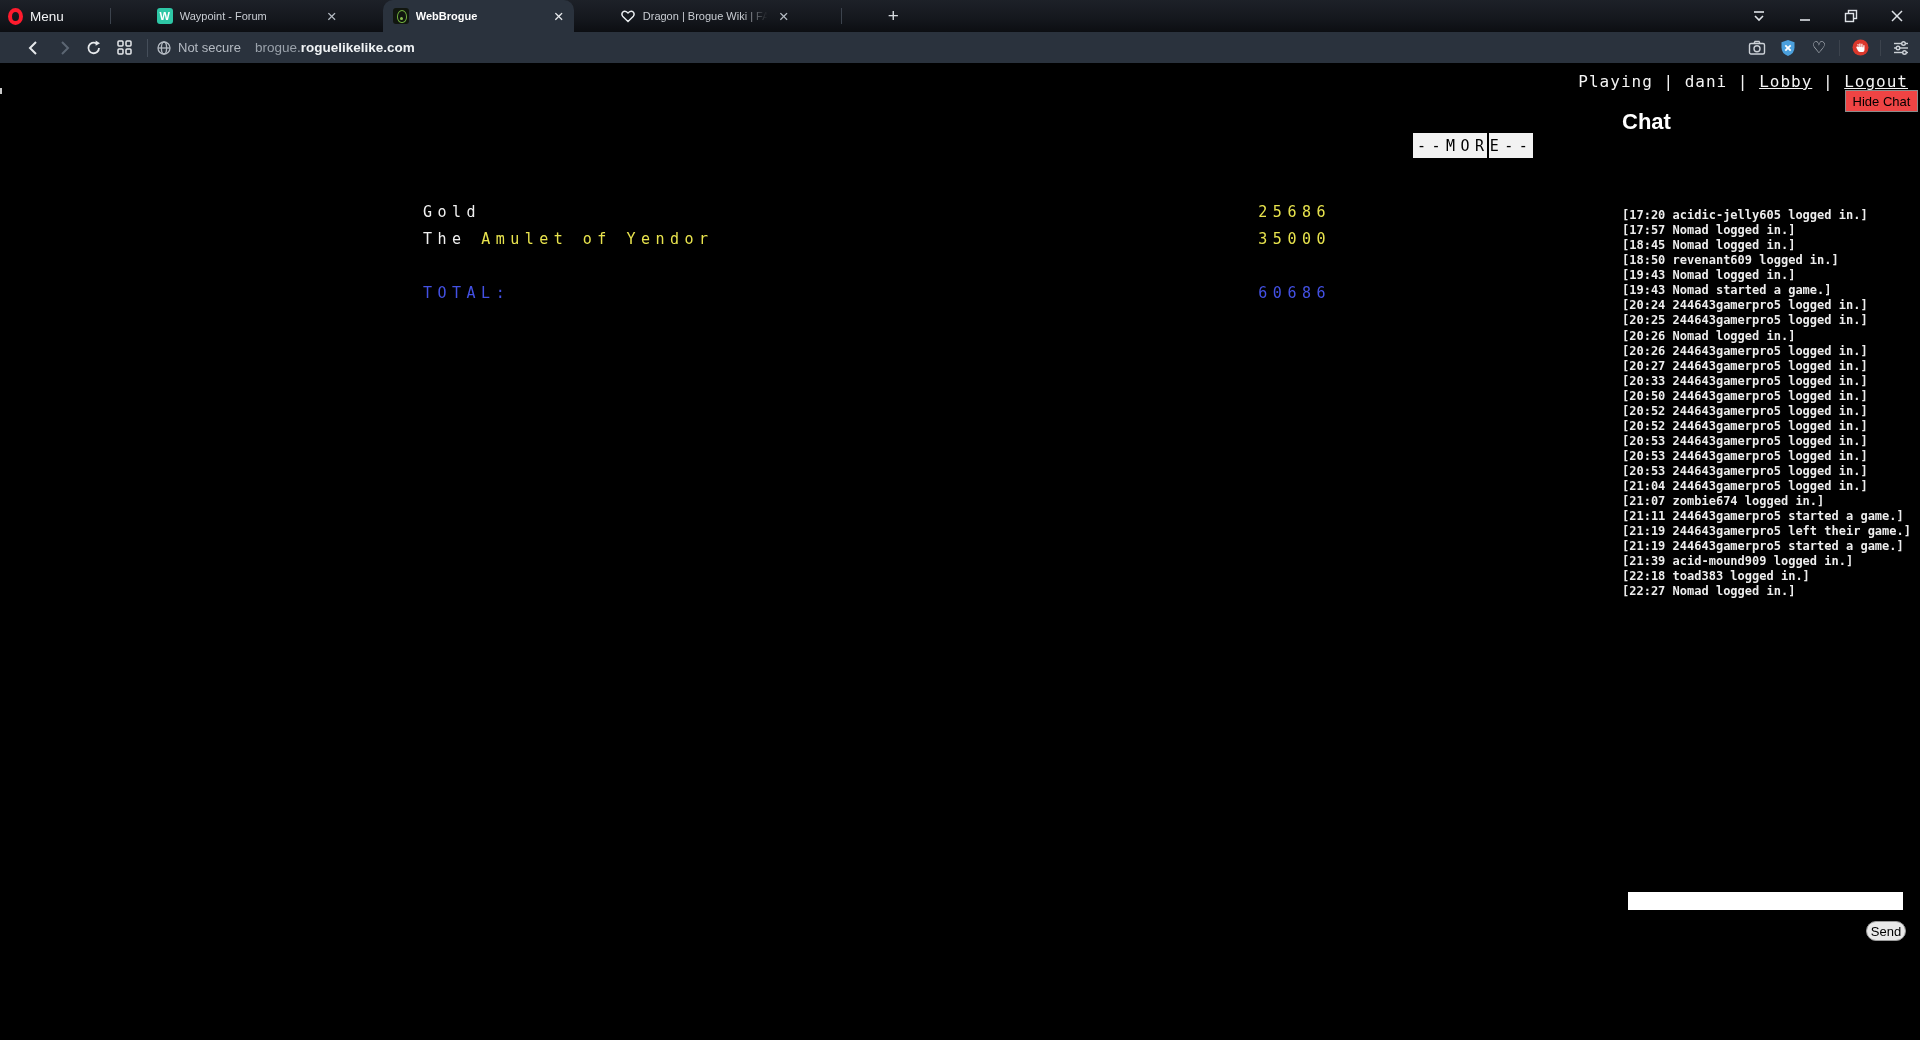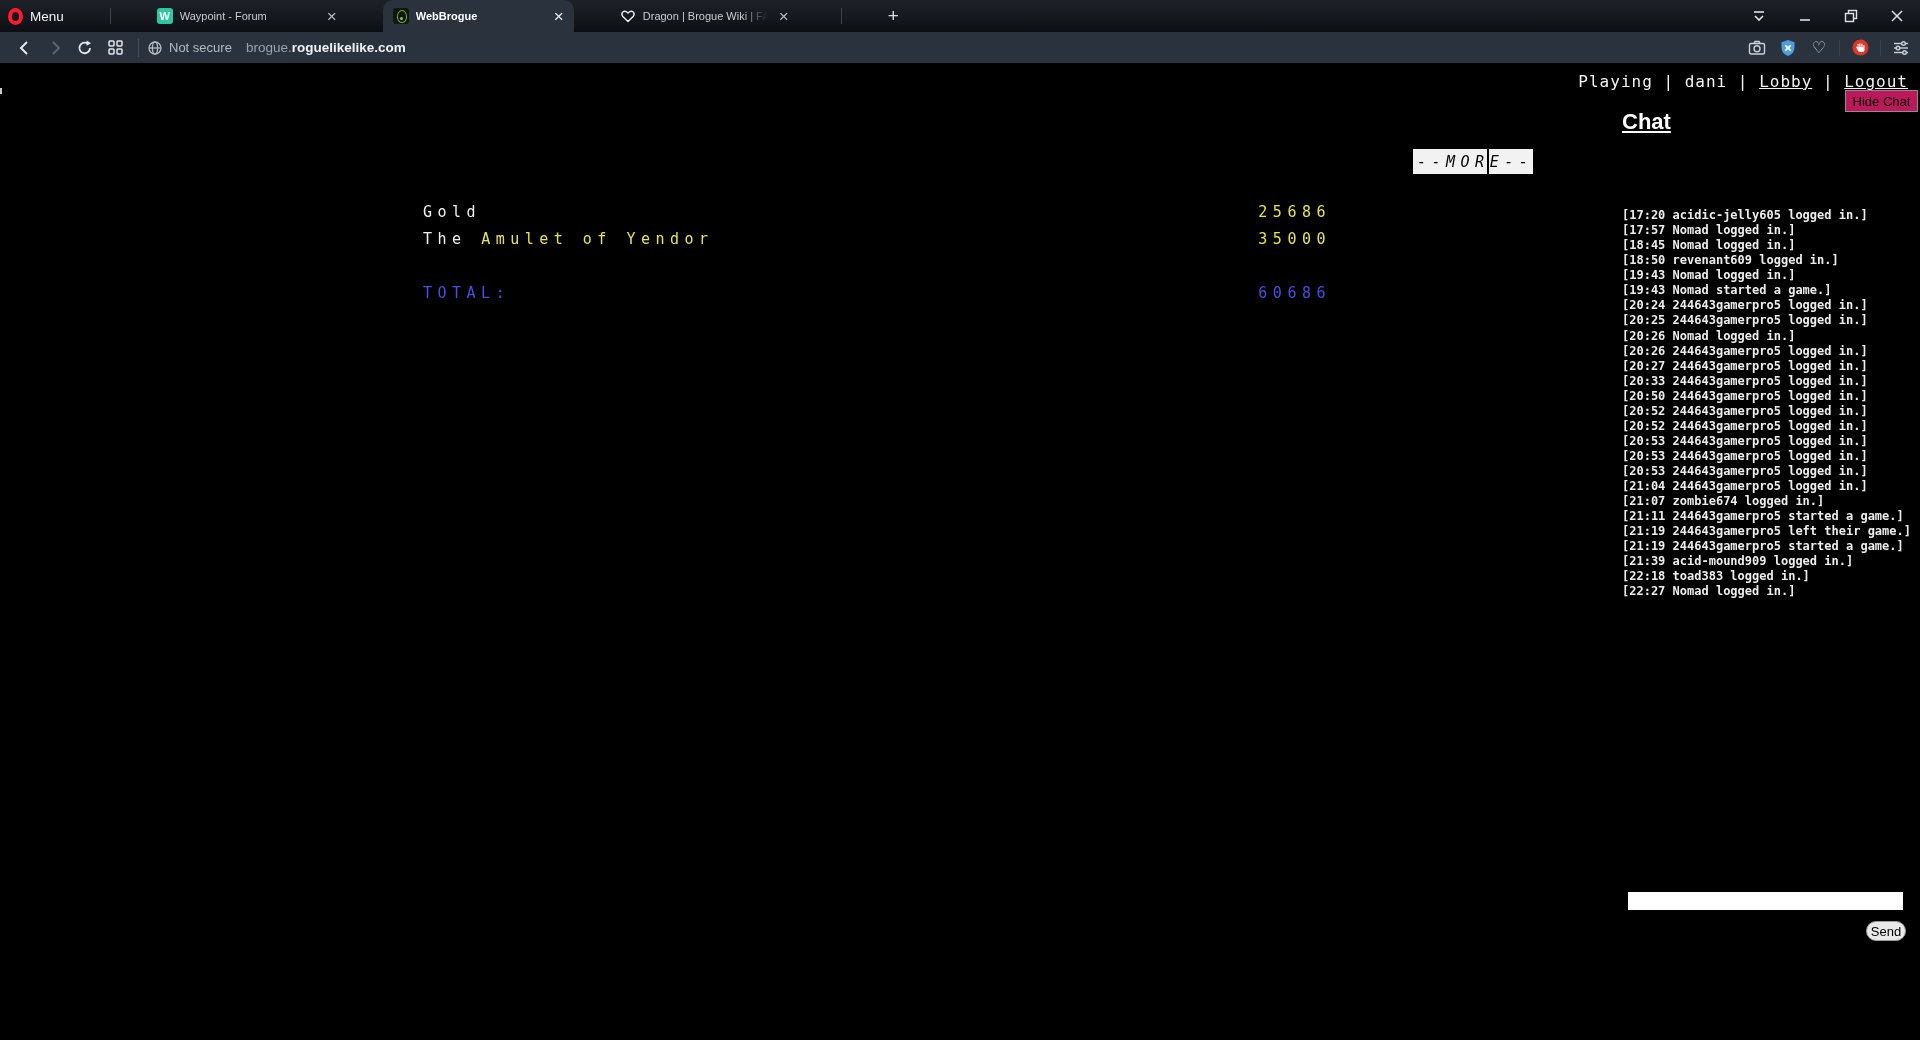--- a/index.html
+++ b/index.html
@@ -33,52 +33,52 @@
   .fav-webbrogue::before { content:""; position:absolute; left:4px; top:2px; width:8px; height:11px;
                            border:1.5px solid #6fae3e; border-radius:50% 50% 45% 45%; }
   .fav-webbrogue::after { content:""; position:absolute; left:7px; top:9px; width:3px; height:3px;
                           background:#8cc152; border-radius:50%; }
   .newtab { color:#d6dade; font-size:19px; padding:0 10px; }
 
   .win-controls { position:absolute; right:0; top:0; height:32px; display:flex; align-items:center; }
   .win-btn { width:46px; height:32px; display:flex; align-items:center; justify-content:center; color:#dfe3e8; }
 
   .toolbar { position:absolute; left:0; top:32px; width:1920px; height:31px; background:#2a323d;
-             display:flex; align-items:center; padding-left:10px;text-align:center; }
+             display:flex; align-items:center; padding-left:19px;text-align:center; }
   .nav-btn { width:30px; height:26px; display:flex; align-items:center; justify-content:center; }
   .addr-sep { width:1px; height:18px; background:#454e5a; margin:0 8px; }
   .security { display:flex; align-items:center; gap:6px; color:#b4bac2; font-size:13px; margin-right:14px; }
   .url { font-size:13.5px; }
   .url-prefix { color:#9aa2ab; } .url-domain { color:#f0f3f5; font-weight:600; }
   .toolbar-right { position:absolute; right:8px; top:0; height:31px; display:flex; align-items:center; gap:9px; }
   .tb-icon { width:22px; height:22px; display:flex; align-items:center; justify-content:center; }
   .heart-glyph { color:#ccd1d7; font-size:16px; line-height:1; }
 
   
   .content { position:absolute; left:0; top:63px; width:1920px; height:977px; background:#000; }
   .gametext { font-family:"DejaVu Sans Mono", monospace; font-size:15px; letter-spacing:5.5px;
               color:#f0f0f0; white-space:pre; }
   .game-message { position:absolute; left:395px; top:86px; }
-  .more-box { position:absolute; left:1413px; top:86px; height:25px; background:#f2f2f2; color:#000;
-              display:flex; align-items:center; padding:0 0 0 4px;font-style:italic; }
+  .more-box { position:absolute; left:1413px; top:70px; height:25px; background:#f2f2f2; color:#000;
+              display:flex; align-items:center; padding:0 0 0 4px; }
   .more-box .gametext-inv { font-family:"DejaVu Sans Mono", monospace; font-size:15px; letter-spacing:5.5px; color:#000; }
   .more-cursor { width:2px; height:25px; background:#000; margin:0 1px 0 -3px; }
   .score-row { position:absolute; left:423px; width:908px; display:flex; justify-content:space-between; }
   .row-gold { top:140px;gap:12px; } .row-amulet { top:167px; } .row-total { top:221px; }
   .c-yellow { color:#e8e34d; } .c-blue { color:#4351e4; } .c-white { color:#f0f0f0; }
   .stray-mark { position:absolute; left:0px; top:25px; width:2px; height:6px; background:#c9c9c9; }
 
   
   .session-line { position:absolute; right:12px; top:9px; font-family:"DejaVu Sans Mono", monospace;
                   font-size:16px; letter-spacing:1px; color:#f4f4f4; white-space:pre;text-align:center; }
   .session-line a { color:#f4f4f4; text-decoration:underline; }
-  .hide-chat-btn { position:absolute; right:2px; top:27px; width:73px; height:22px; background:#be185d;
+  .hide-chat-btn { position:absolute; right:2px; top:27px; width:73px; height:22px; background:#ef4444;
                    border:1px solid #8c8c8c; color:#000; font-size:13px;
                    display:flex; align-items:center; justify-content:center; }
-  .chat-title { position:absolute; left:1622px; top:46px; color:#fff; font-size:22px; font-weight:700;text-decoration:underline; }
+  .chat-title { position:absolute; left:1622px; top:46px; color:#fff; font-size:22px; font-weight:700; }
   .chat-log { position:absolute; left:1622px; top:100px; width:296px; font-family:"DejaVu Sans Mono", monospace;
               font-size:12px; font-weight:700; color:#ededed; line-height:15.05px; white-space:pre; }
   .chat-input { position:absolute; left:1628px; top:829px; width:275px; height:18px; background:#fff;
                 border:1px solid #fff; font-size:12px; }
   .send-btn { position:absolute; left:1866px; top:858px; width:40px; height:20px; background:#e9e9e9;
               border:1px solid #9a9a9a; border-radius:10px; color:#000; font-size:13px;
               display:flex; align-items:center; justify-content:center; }
 </style>
 </head>
 <body>

